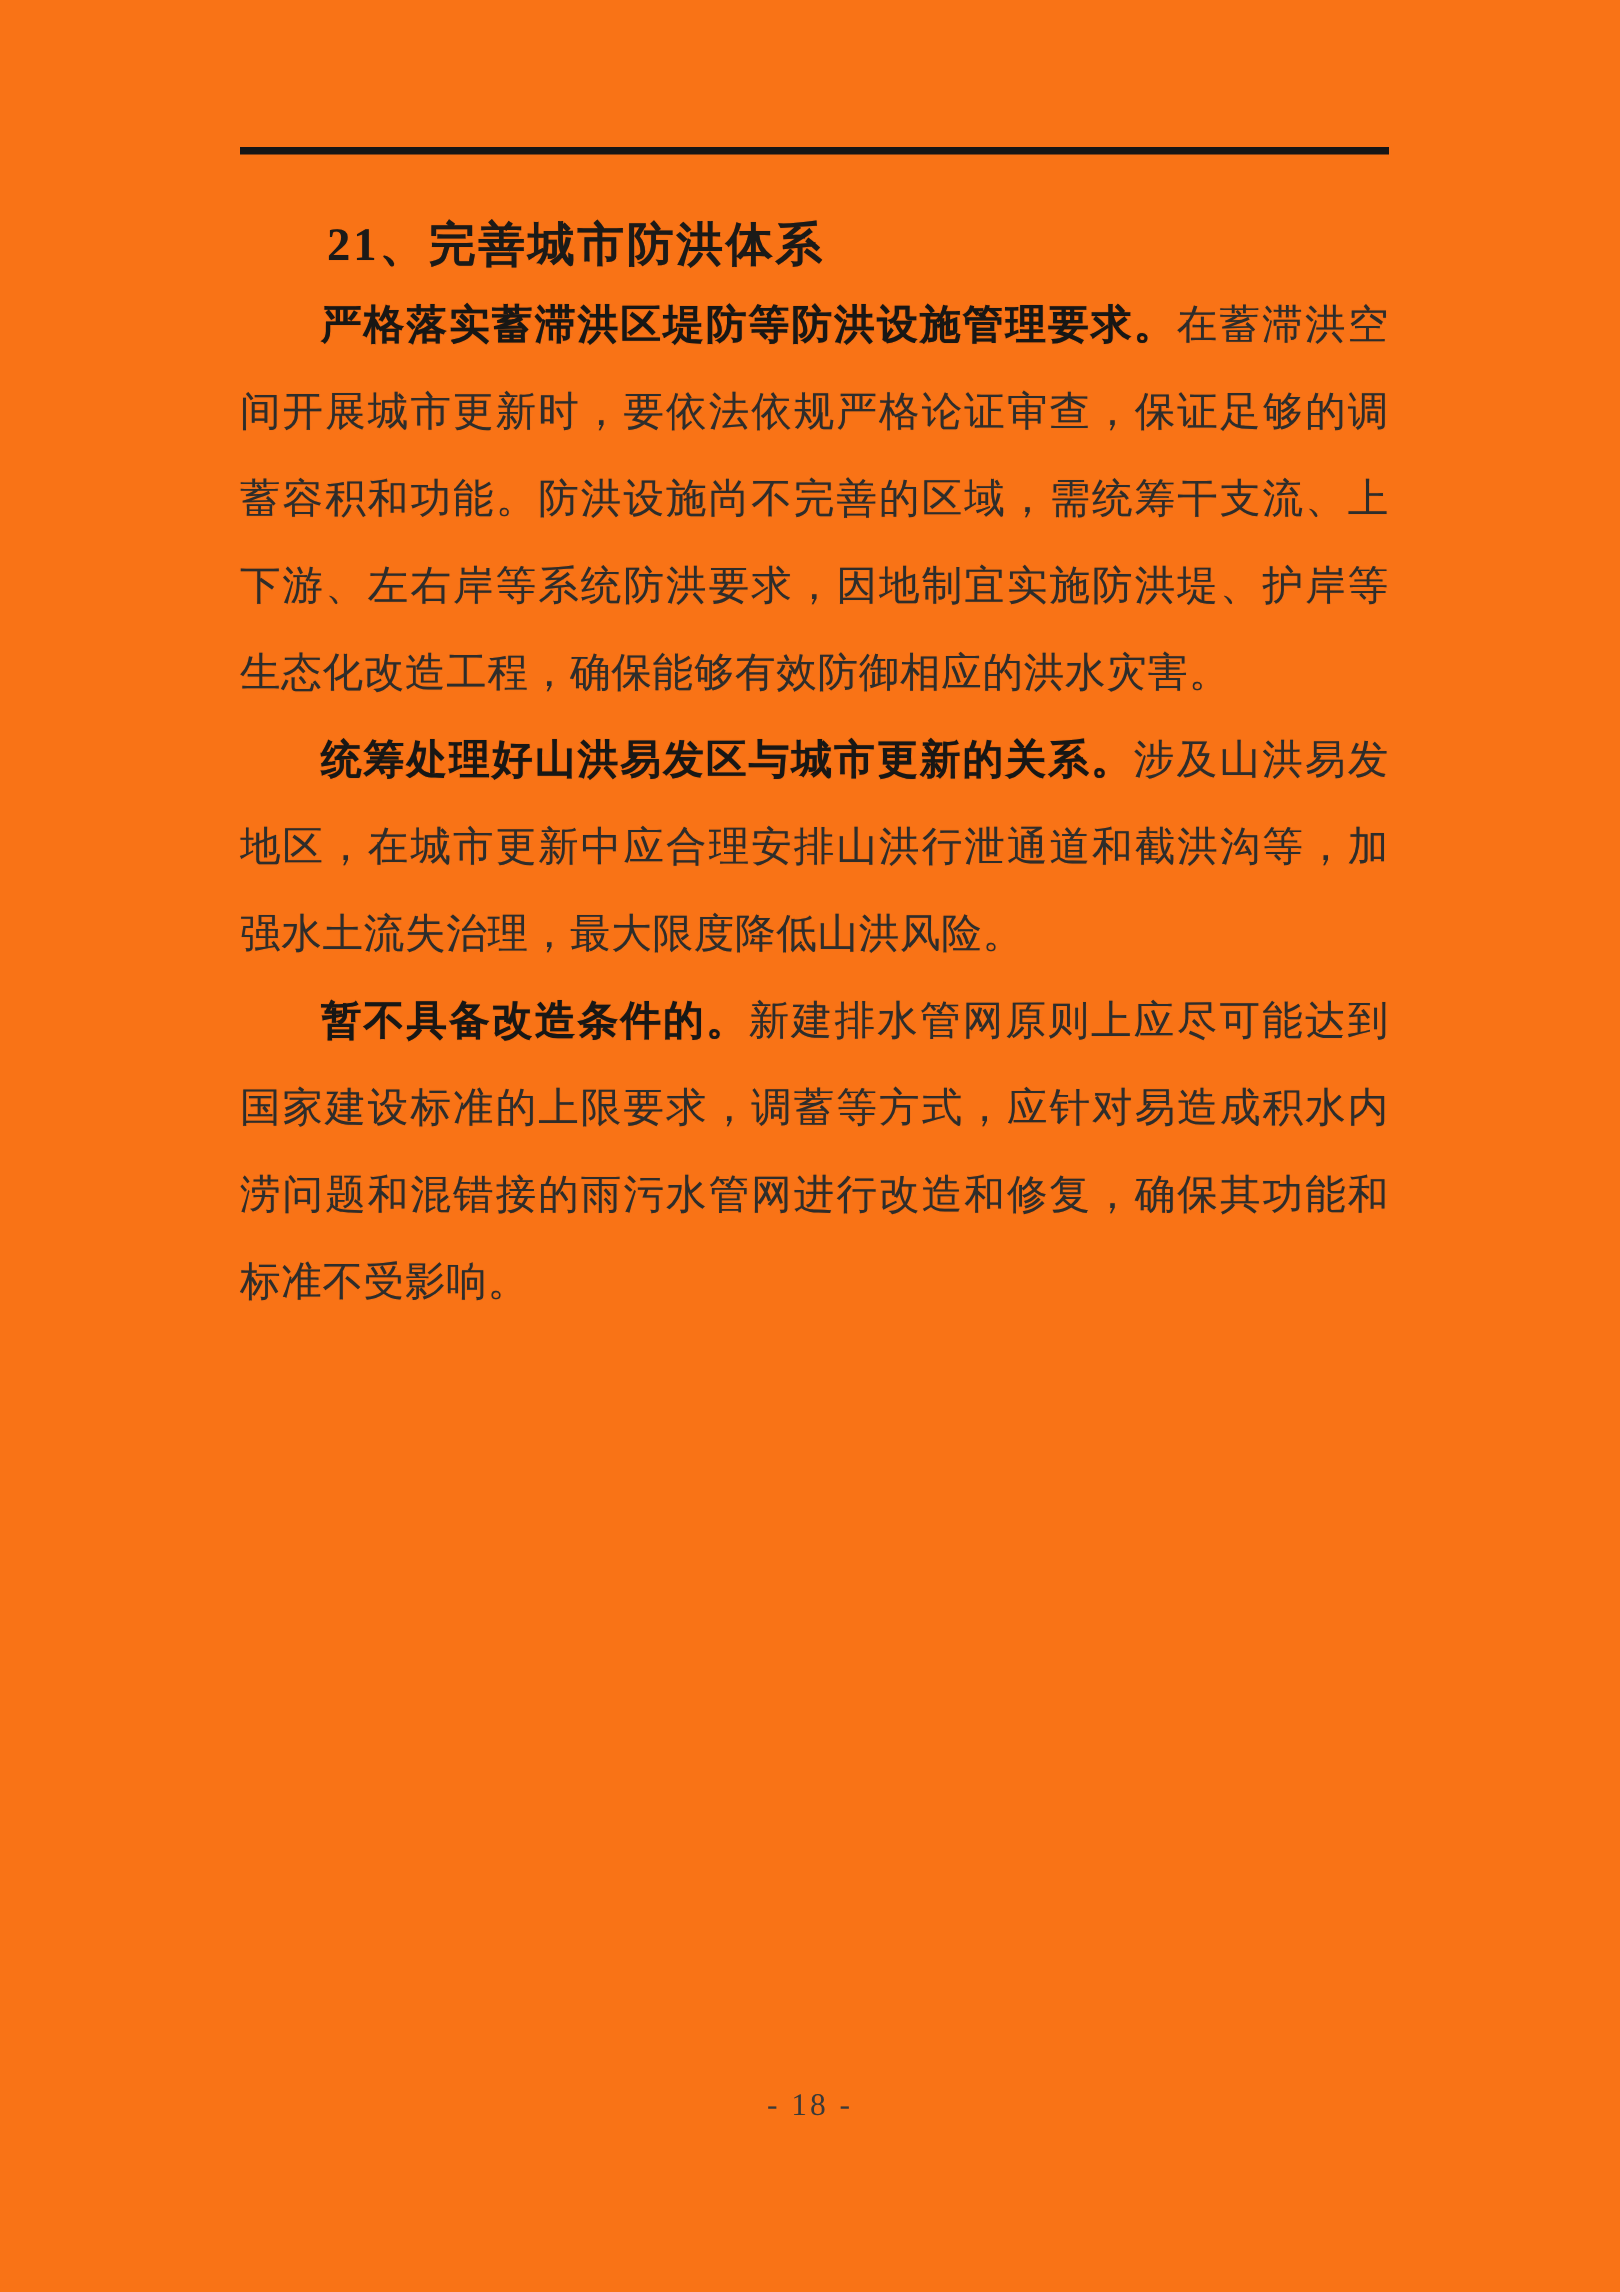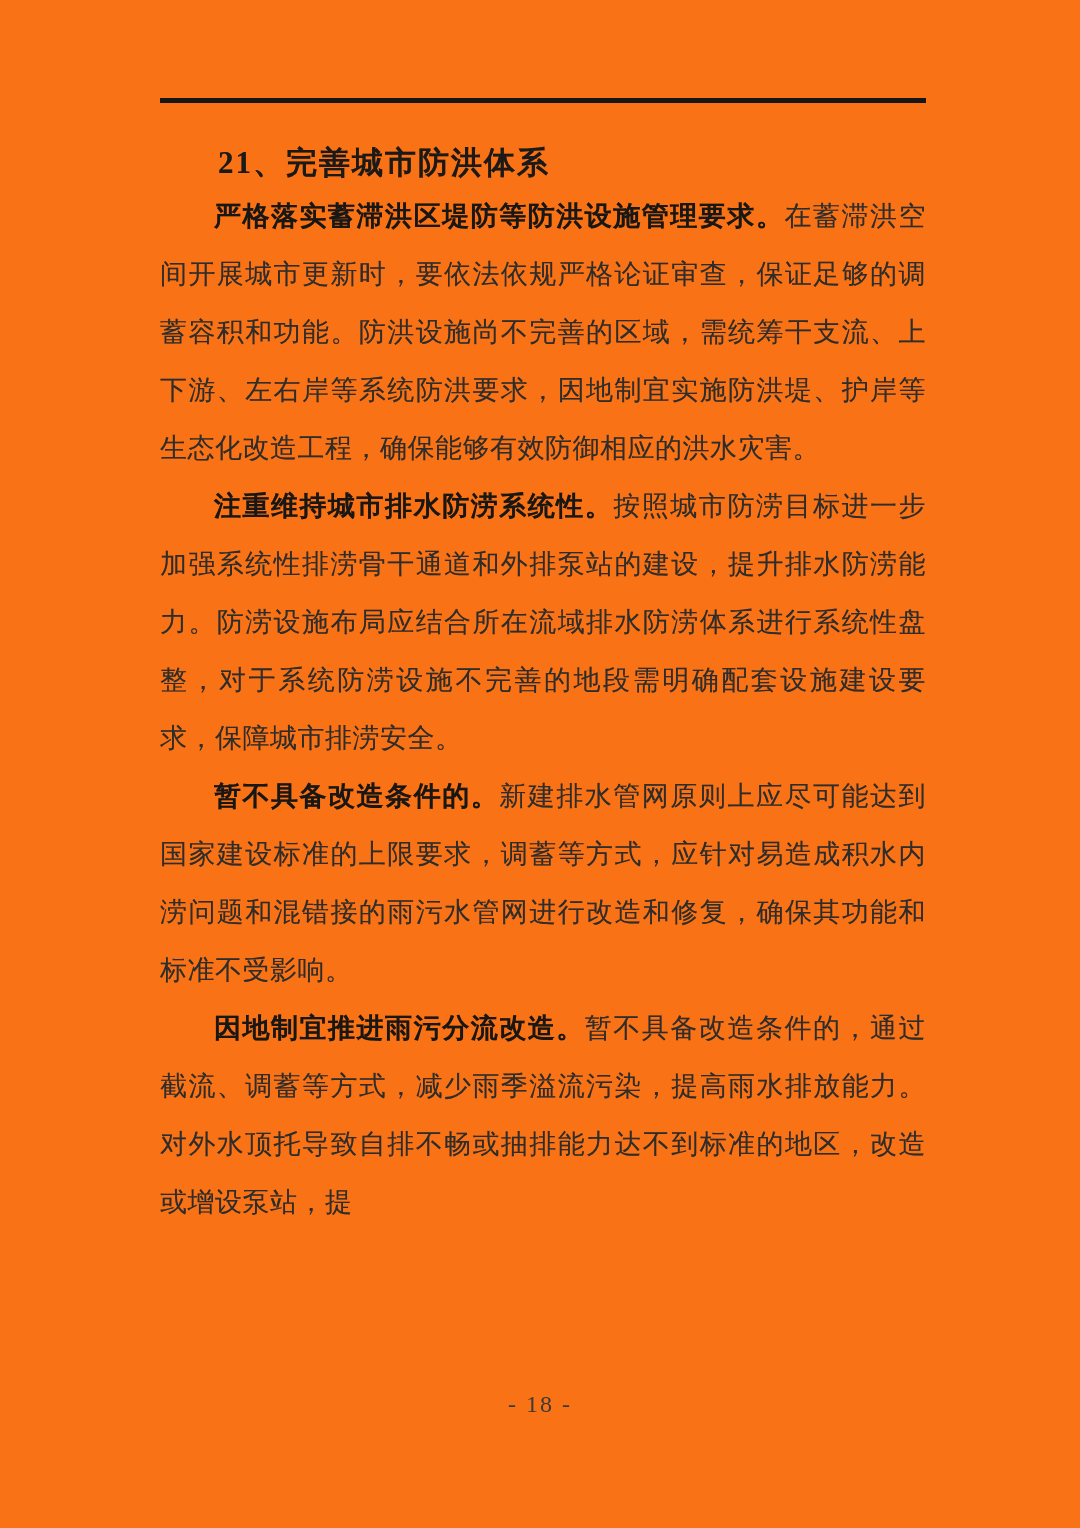--- a/index.html
+++ b/index.html
@@ -58,41 +58,40 @@
     font-weight: 700;
     color: #181715;
     text-shadow: 0 0 0.6px rgba(15,15,15,0.5);
   }
   .page-number {
     position: absolute;
     left: 0;
     right: 0;
     top: 1391px;
     text-align: center;
-    font-size: 24px;
+    font-size: 21px;
     letter-spacing: 2px;
     color: #3a3a38;
   }
 </style>
 </head>
 <body>
 
 <div class="canvas">
   <div class="content">
 
     <div class="top-rule"></div>
 
     <h2 class="section-heading">21、完善城市防洪体系</h2>
 
     <p class="para"><span class="lead">严格落实蓄滞洪区堤防等防洪设施管理要求。</span><span>在蓄滞洪空间开展城市更新时，要依法依规严格论证审查，保证足够的调蓄容积和功能。防洪设施尚不完善的区域，需统筹干支流、上下游、左右岸等系统防洪要求，因地制宜实施防洪堤、护岸等生态化改造工程，确保能够有效防御相应的洪水灾害。</span></p>
 
+    <p class="para"><span class="lead">统筹处理好山洪易发区与城市更新的关系。</span><span>涉及山洪易发地区，在城市更新中应合理安排山洪行泄通道和截洪沟等，加强水土流失治理，最大限度降低山洪风险。</span></p>
 
 
-    <p class="para"><span class="lead">注重维持城市排水防涝系统性。</span><span>按照城市防涝目标进一步加强系统性排涝骨干通道和外排泵站的建设，提升排水防涝能力。防涝设施布局应结合所在流域排水防涝体系进行系统性盘整，对于系统防涝设施不完善的地段需明确配套设施建设要求，保障城市排涝安全。</span></p>
 
     <p class="para"><span class="lead">暂不具备改造条件的。</span><span>新建排水管网原则上应尽可能达到国家建设标准的上限要求，调蓄等方式，应针对易造成积水内涝问题和混错接的雨污水管网进行改造和修复，确保其功能和标准不受影响。</span></p>
 
-    <p class="para"><span class="lead">因地制宜推进雨污分流改造。</span><span>暂不具备改造条件的，通过截流、调蓄等方式，减少雨季溢流污染，提高雨水排放能力。对外水顶托导致自排不畅或抽排能力达不到标准的地区，改造或增设泵站，提</span></p>
 
   </div>
 
   <div class="page-number">- 18 -</div>
 </div>
 
 </body></html>

